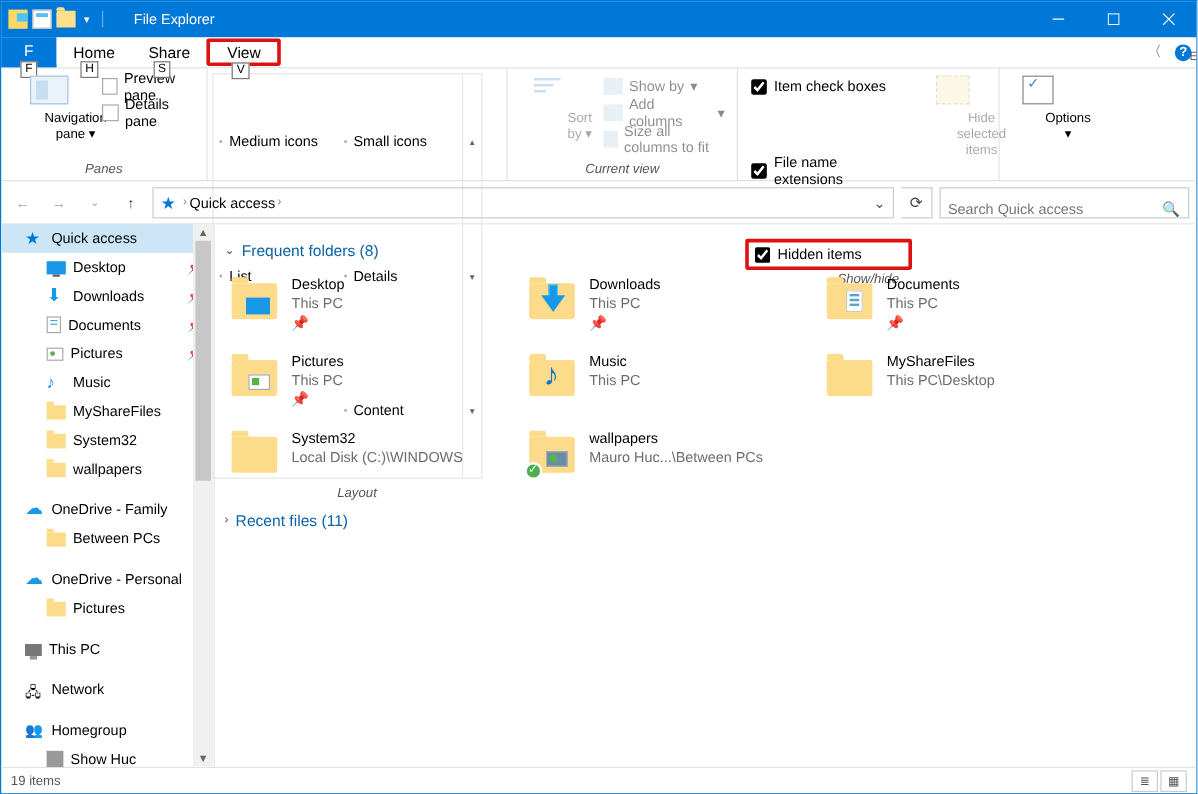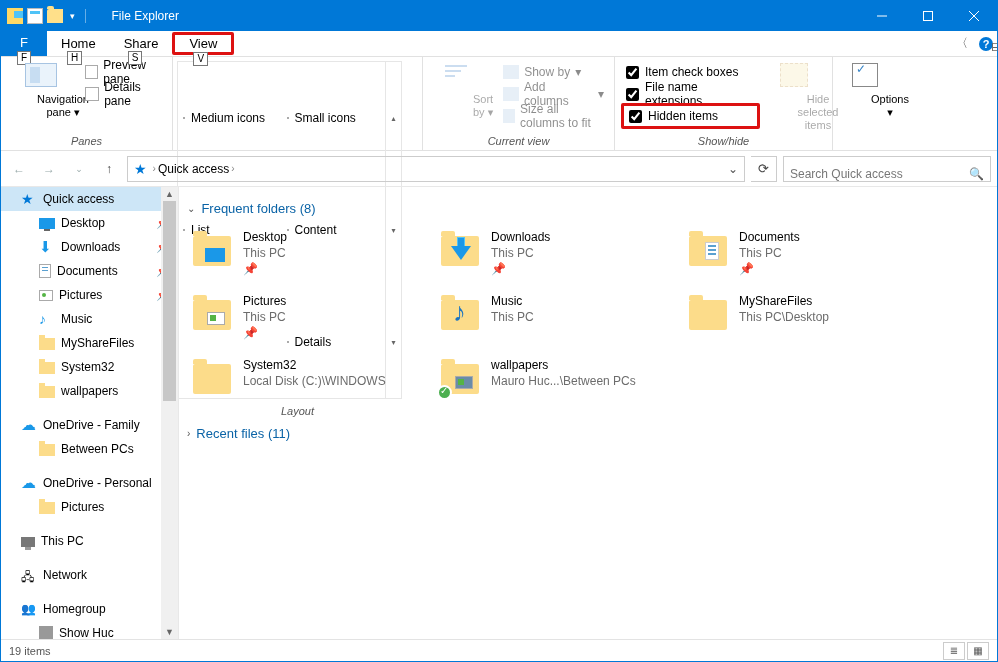--- a/index.html
+++ b/index.html
@@ -233,25 +233,25 @@
                   <span>List</span>
                 </div>
               </div>
               <div class="col" style="flex: 1 1 0%;">
                 <div class="layout-item">
                   <span class="sicon" style="background:#d6e4f0;border:1px solid #aaa;"></span>
                   <span>Small icons</span>
                 </div>
                 <div class="layout-item">
                   <span class="sicon" style="background:#d6e4f0;border:1px solid #aaa;"></span>
-                  <span>Content</span>
+                  <span>Details</span>
                 </div>
                 <div class="layout-item">
                   <span class="sicon" style="background:#d6e4f0;border:1px solid #aaa;"></span>
-                  <span>Details</span>
+                  <span>Content</span>
                 </div>
               </div>
               <div class="layout-scroll" style="position: static;">
                 <div>▴</div>
                 <div>▾</div>
                 <div>▾</div>
               </div>
             </div>
           <div class="layout-scroll" style="position:absolute;"></div>
         </div>
@@ -278,21 +278,21 @@
               <span class="sicon" style="background:#cde;"></span>
               <span class="lbl">Size all columns to fit</span>
             </div>
         </div>
       </div>
       <div class="label">Current view</div>
     </div>
 
     <div class="rgroup" style="width:218px;">
       <div class="body">
-        <div class="col" style="flex:1;">
+        <div class="col" style="flex:1;gap:48px;">
           <label class="chk-row">
               <input type="checkbox" class="lchk" checked="" style="">
               <span>Item check boxes</span>
             </label>
           <label class="chk-row">
               <input type="checkbox" class="lchk" checked="" style="">
               <span>File name extensions</span>
             </label>
           <label class="chk-row hl">
               <input type="checkbox" class="lchk" checked="" style="">

